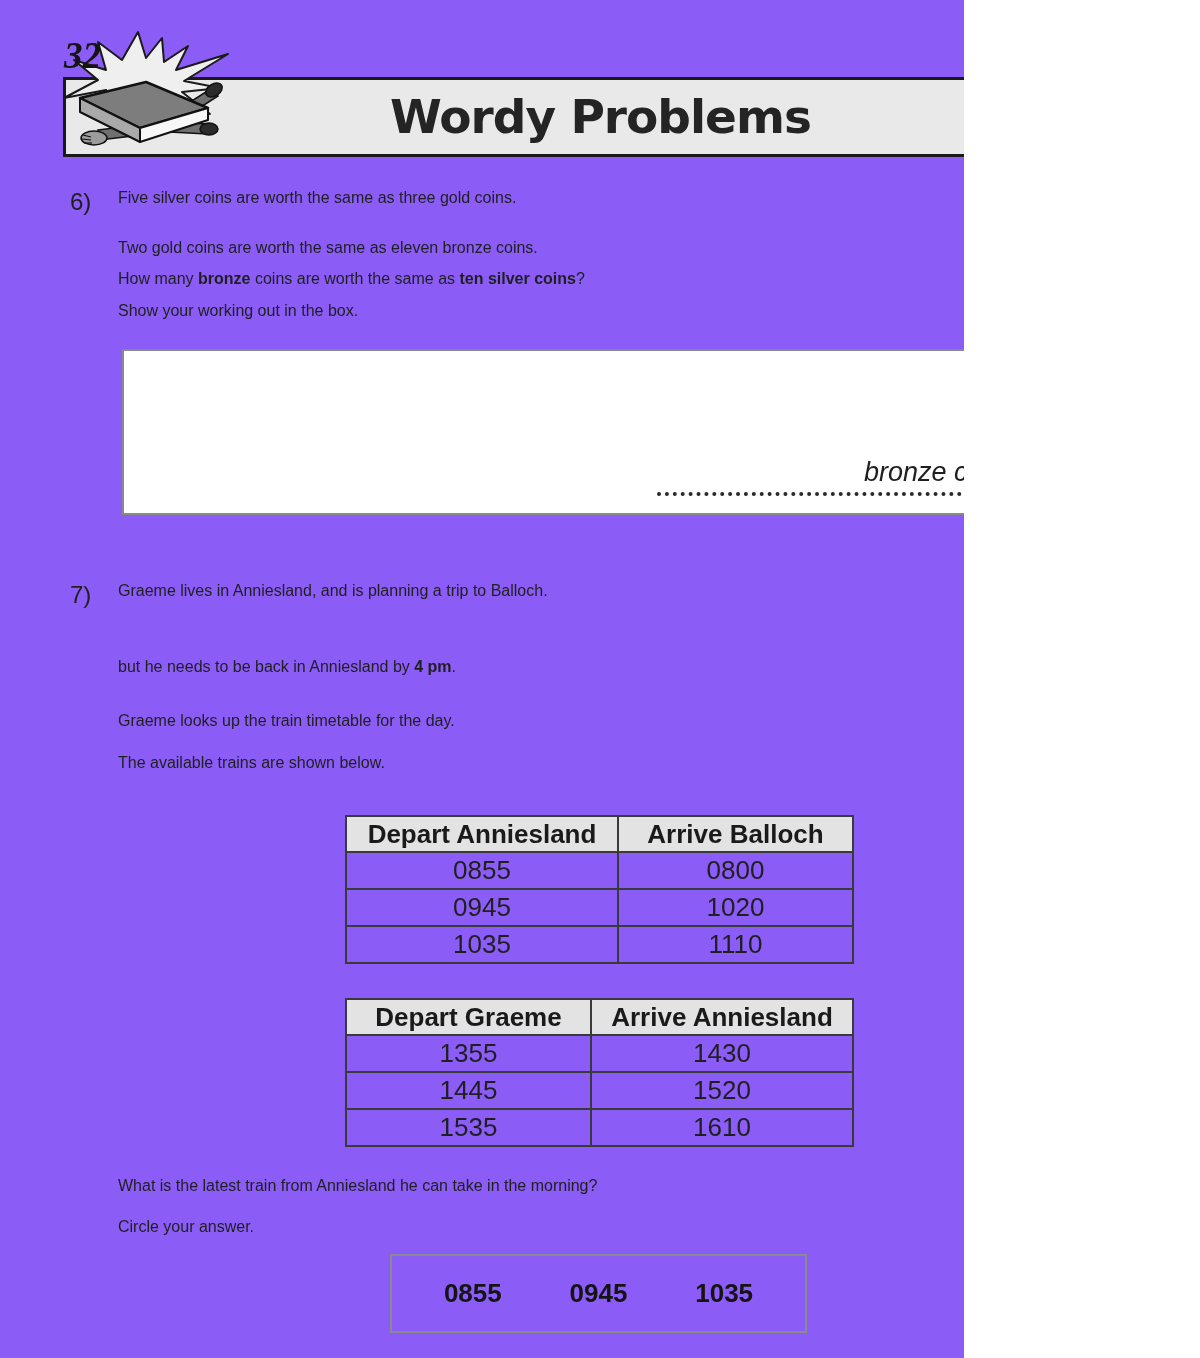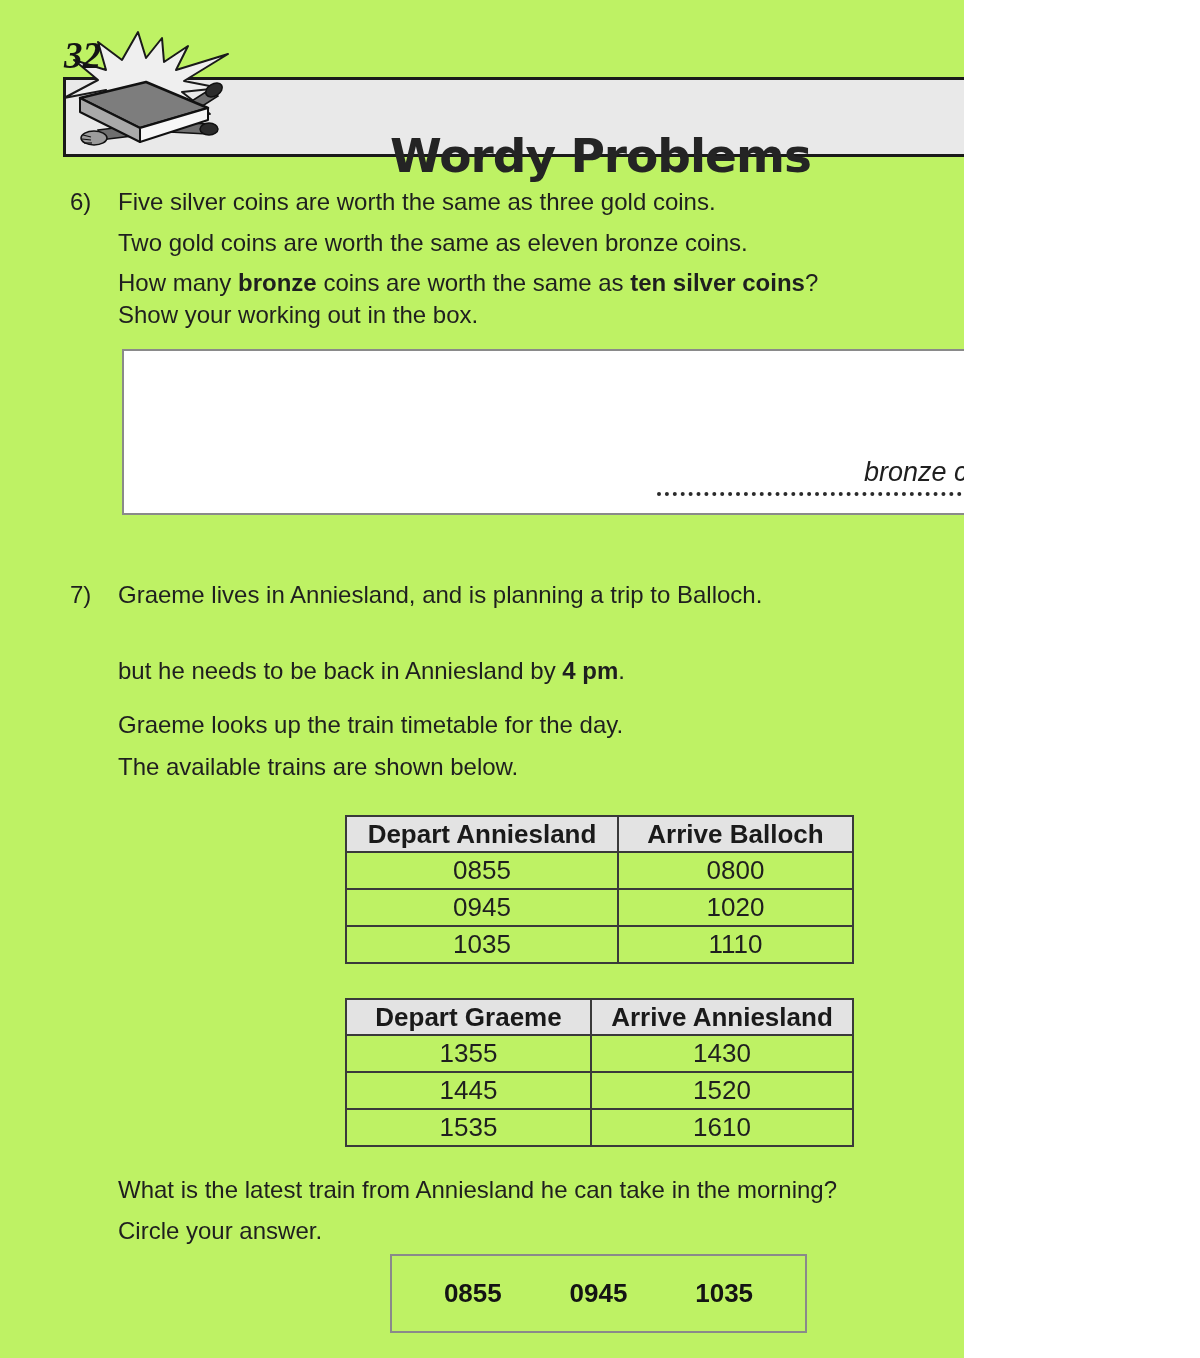--- a/index.html
+++ b/index.html
@@ -1,38 +1,37 @@
 <!DOCTYPE html>
 <html><head>
 <meta charset="utf-8">
 <style>
   html,body{margin:0;padding:0;background:#fff;}
   #page{
-    position:relative;width:964px;height:1358px;background:#bef264;
+    position:relative;width:964px;height:1358px;background:#8b5cf6;
     font-family:"Liberation Sans",sans-serif;color:#1f1f1f;overflow:hidden;
   }
   .abs{position:absolute;}
-  .bodyline{font-size:24px;line-height:1.2;white-space:nowrap;color:#1f1f1f;}
+  .bodyline{font-size:16px;line-height:1.2;white-space:nowrap;color:#1f1f1f;}
   .qnum{font-size:24px;}
   b{font-weight:bold;text-align:center;}
 
   
   #page-number{
     left:64px;top:34px;font-family:"Liberation Serif",serif;
     font-style:italic;font-weight:600;font-size:37px;color:#141414;z-index:3;
   }
   #header-banner{
     left:63px;top:77px;width:1075px;height:80px;background:#e9e9e9;
     border:3px solid #1a1a1a;box-sizing:border-box;z-index:1;
   }
   #header-title{
     width:100%;text-align:center;line-height:74px;font-size:47px;
     font-weight:800;letter-spacing:-1px;color:#242424;
     font-family:"DejaVu Sans",sans-serif;
-    margin-top:39px;
   }
   #book-illustration{left:58px;top:26px;z-index:2;}
 
   
   #working-box{
     left:122px;top:349px;width:913px;height:166px;box-sizing:border-box;
     border:2px solid #8a8a8a;background:#fff;
   }
   #answer-line{
     right:16px;top:141px;width:360px;height:0;border-bottom:4px dotted #2a2a2a;
@@ -88,21 +87,21 @@
       <ellipse cx="151" cy="103" rx="9" ry="6" fill="#2b2b2b" stroke="#111" stroke-width="1.5"></ellipse>
 
       <polygon points="22,72 88,56 150,82 82,102" fill="#7d7d7d" stroke="#111" stroke-width="2.5" stroke-linejoin="round"></polygon>
       <polygon points="22,72 82,102 82,116 22,86" fill="#a9a9a9" stroke="#111" stroke-width="2" stroke-linejoin="round"></polygon>
       <polygon points="82,102 150,82 150,94 82,116" fill="#f7f7f7" stroke="#111" stroke-width="2" stroke-linejoin="round"></polygon>
     </g>
   </svg>
 
   <div class="abs bodyline qnum" style="left:70px;top:188px">6)</div>
   <div class="abs bodyline" style="left:118px;top:188px">Five silver coins are worth the same as three gold coins.</div>
-  <div class="abs bodyline" style="left:118px;top:229px">Two gold coins are worth the same as eleven bronze coins.</div>
+  <div class="abs bodyline" style="left:118px;top:238px">Two gold coins are worth the same as eleven bronze coins.</div>
   <div class="abs bodyline" style="left:118px;top:269px">
     <span>How many </span><b>bronze</b><span> coins are worth the same as </span><b>ten silver coins</b><span>?</span>
   </div>
   <div class="abs bodyline" style="left:118px;top:301px">Show your working out in the box.</div>
 
   <div class="abs" id="working-box">
     <div class="abs" id="answer-unit-label">bronze coins</div>
     <div class="abs" id="answer-line"></div>
   </div>
   <div class="abs" id="marks-line"></div>

